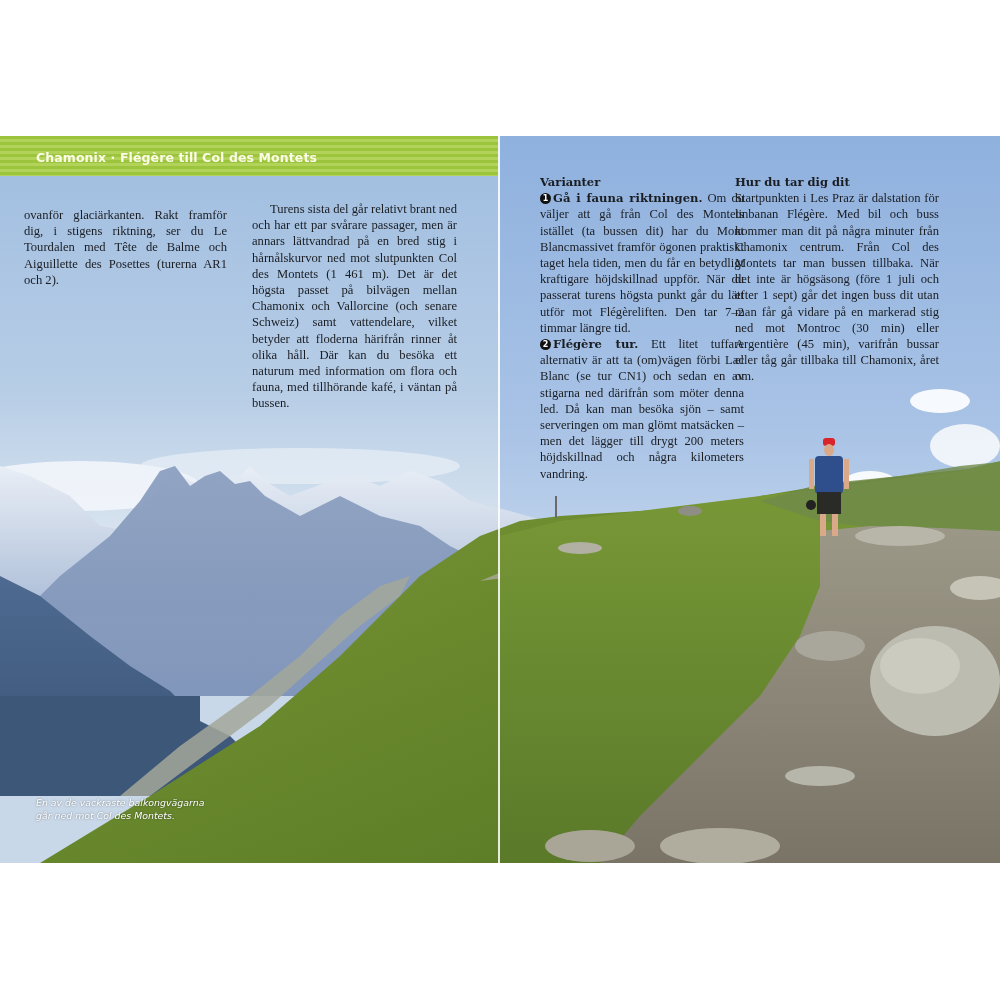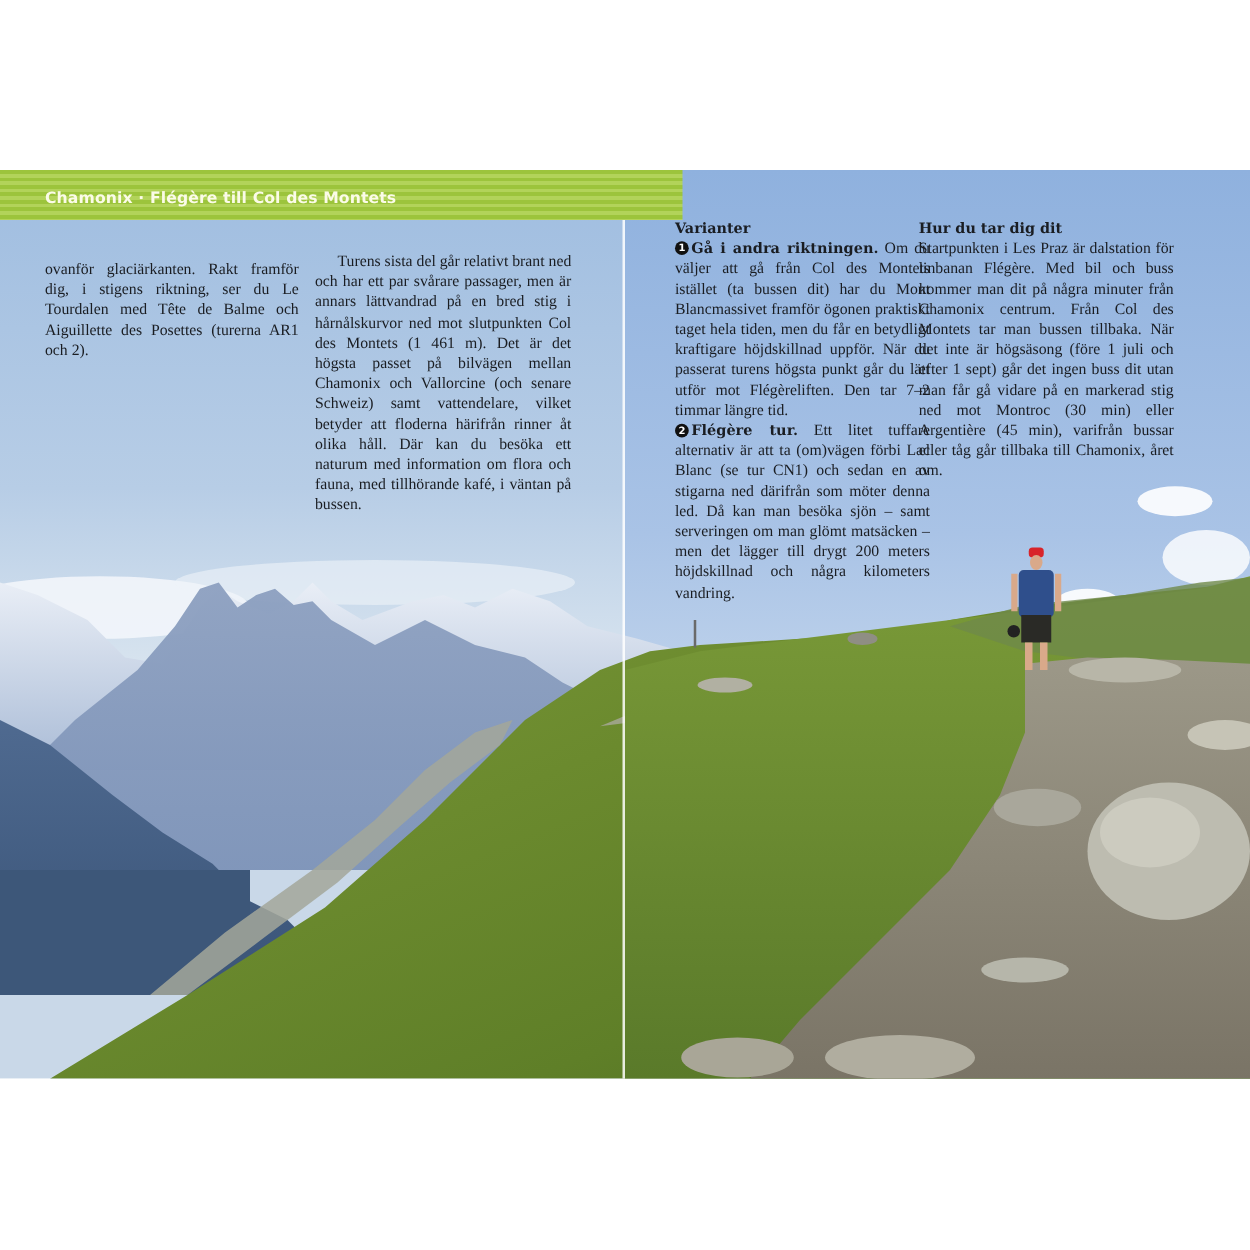--- a/index.html
+++ b/index.html
@@ -1,21 +1,21 @@
 <!DOCTYPE html>
 <html><head>
 <meta charset="utf-8">
 <style>
   html, body { margin:0; padding:0; background:#ffffff; }
   body { width:1000px; height:1000px; position:relative; overflow:hidden; font-family:"Liberation Serif", "DejaVu Serif", serif; }
   .spread { position:absolute; left:0; top:136px; width:1000px; height:727px; overflow:hidden; }
   .bg { position:absolute; left:0; top:0; width:1000px; height:727px; }
   .gutter { position:absolute; left:498px; top:0; width:2px; height:727px; background:rgba(255,255,255,0.85); }
   .header-bar { position:absolute; left:0; top:0; width:498px; height:40px;
-    background: repeating-linear-gradient(180deg, #9cc43c 0px, #9cc43c 3px, #b2d35a 3px, #b2d35a 6px); padding-left: 48px; }
+    background: repeating-linear-gradient(180deg, #9cc43c 0px, #9cc43c 3px, #b2d35a 3px, #b2d35a 6px); }
   .header-title { position:absolute; left:36px; top:14px; font-family:"DejaVu Sans", sans-serif; font-weight:bold; font-size:12.5px; color:#fbfbe8; letter-spacing:0.1px; }
   .col { position:absolute; font-size:12.6px; line-height:16.2px; color:#1a1d22; text-align:justify; }
   .col p { margin:0; }
   .col p.indent { text-indent:18px; }
   .col h3 { margin:0 0 0 0; font-size:12.6px; line-height:16.2px; font-weight:bold; font-family:"DejaVu Serif", serif; font-size:11.5px; }
   .badge { display:inline-block; width:11px; height:11px; border-radius:50%; background:#111; color:#fff; font-family:"DejaVu Sans", sans-serif; font-size:8px; line-height:11px; text-align:center; vertical-align:1px; margin-right:2px; font-weight:bold; }
   .bold-lead { font-weight:bold; font-family:"DejaVu Serif", serif; font-size:11.6px; }
   .caption { position:absolute; left:36px; top:661px; font-family:"DejaVu Sans", sans-serif; font-style:italic; font-size:9.4px; line-height:12.5px; color:#ffffff; text-shadow:0 0 2px rgba(0,0,0,0.5); }
   .folio { position:absolute; top:741px; font-family:"DejaVu Sans", sans-serif; font-size:11px; color:#ffffff; text-shadow:0 0 2px rgba(0,0,0,0.6); }
 </style>
@@ -116,35 +116,39 @@
 
     <rect x="555" y="360" width="2" height="22" fill="#6a6a6a"></rect>
   </svg>
 
   <div class="gutter"></div>
 
   <div class="header-bar">
     <span class="header-title">Chamonix · Flégère till Col des Montets</span>
   </div>
 
-  <div class="col" style="left:36px; top:71px; width:203px;">
+  <div class="col" style="left:24px; top:71px; width:203px;">
     <p>ovanför glaciärkanten. Rakt framför dig, i stigens riktning, ser du Le Tourdalen med Tête de Balme och Aiguillette des Posettes (turerna AR1 och 2).</p>
   </div>
 
   <div class="col" style="left:252px; top:65px; width:205px;">
     <p class="indent">Turens sista del går relativt brant ned och har ett par svårare passager, men är annars lättvandrad på en bred stig i hårnålskurvor ned mot slutpunkten Col des Montets (1 461 m). Det är det högsta passet på bilvägen mellan Chamonix och Vallorcine (och senare Schweiz) samt vattendelare, vilket betyder att floderna härifrån rinner åt olika håll. Där kan du besöka ett naturum med information om flora och fauna, med tillhörande kafé, i väntan på bussen.</p>
   </div>
 
+  <div class="caption">
+    <div>En av de vackraste balkongvägarna</div>
+    <div>går ned mot Col des Montets.</div>
+  </div>
 
   <div class="folio" style="left:36px;">134</div>
 
   <div class="col" style="left:540px; top:38px; width:204px;">
     <h3>Varianter</h3>
     <p>
-      <span class="badge">1</span><span class="bold-lead">Gå i andra riktningen.</span><span> Om du väljer att gå från Col des Montets istället (ta bussen dit) har du Mont Blancmassivet framför ögonen praktiskt taget hela tiden, men du får en betydligt kraftigare höjdskillnad uppför. När du passerat turens högsta punkt går du lätt utför mot Flégèreliften. Den tar 7–2 timmar längre tid.</span>
+      <span class="badge">1</span><span class="bold-lead">Gå i fauna riktningen.</span><span> Om du väljer att gå från Col des Montets istället (ta bussen dit) har du Mont Blancmassivet framför ögonen praktiskt taget hela tiden, men du får en betydligt kraftigare höjdskillnad uppför. När du passerat turens högsta punkt går du lätt utför mot Flégèreliften. Den tar 7–2 timmar längre tid.</span>
     </p>
     <p>
       <span class="badge">2</span><span class="bold-lead">Flégère tur.</span><span> Ett litet tuffare alternativ är att ta (om)vägen förbi Lac Blanc (se tur CN1) och sedan en av stigarna ned därifrån som möter denna led. Då kan man besöka sjön – samt serveringen om man glömt matsäcken – men det lägger till drygt 200 meters höjdskillnad och några kilometers vandring.</span>
     </p>
   </div>
 
   <div class="col" style="left:735px; top:38px; width:204px;">
     <h3>Hur du tar dig dit</h3>
     <p>Startpunkten i Les Praz är dalstation för linbanan Flégère. Med bil och buss kommer man dit på några minuter från Chamonix centrum. Från Col des Montets tar man bussen tillbaka. När det inte är högsäsong (före 1 juli och efter 1 sept) går det ingen buss dit utan man får gå vidare på en markerad stig ned mot Montroc (30 min) eller Argentière (45 min), varifrån bussar eller tåg går tillbaka till Chamonix, året om.</p>
   </div>

